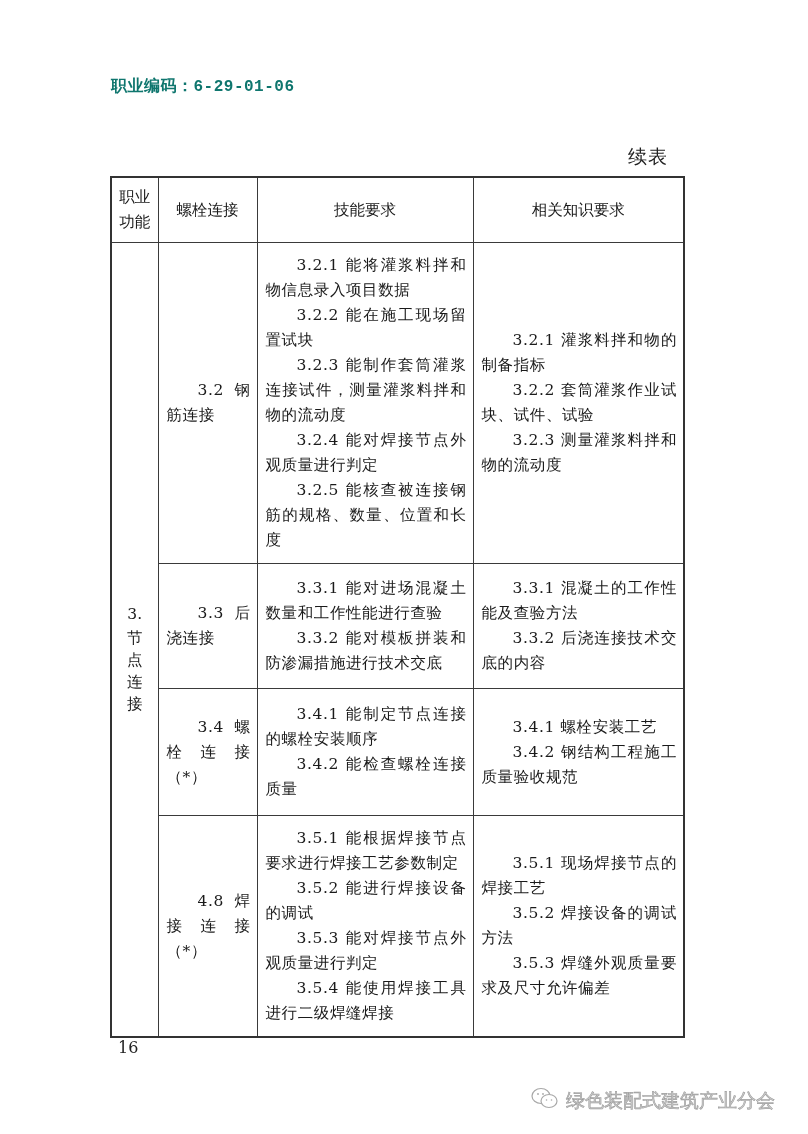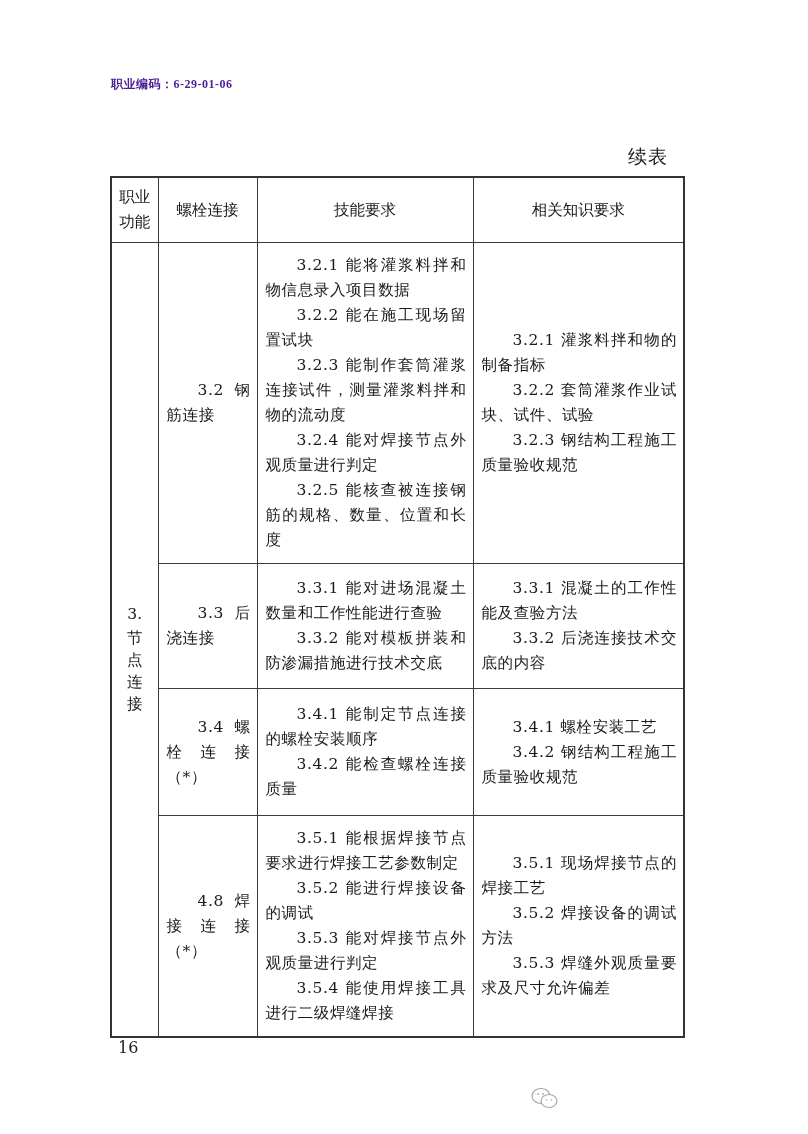--- a/index.html
+++ b/index.html
@@ -1,19 +1,19 @@
 <!DOCTYPE html>
 <html><head>
 <meta charset="utf-8">
 <style>
   html, body { margin:0; padding:0; background:#ffffff; }
   body { width:808px; height:1134px; position:relative; overflow:hidden;
          font-family:"DejaVu Serif","Liberation Serif",serif; color:#1a1a1a; }
-  .code { position:absolute; left:111px; top:76px; font-family:Liberation Serif, serif;
-          font-size:12px; font-weight:bold; letter-spacing:0.5px; color:#4c1d95; }
+  .code { position:absolute; left:111px; top:76px; font-family:Liberation Mono, monospace;
+          font-size:16px; font-weight:bold; letter-spacing:0.5px; color:#0f766e; }
   .cont { position:absolute; left:628px; top:144px; font-size:19px; letter-spacing:1px; color:#222; }
   table.grid { position:absolute; left:110px; top:176px; border-collapse:collapse; table-layout:fixed; }
   table.grid td { border:1px solid #3a3a3a; vertical-align:middle; font-size:15.5px; line-height:25px; padding:0; }
   table.grid { border:2px solid #333; }
   .hdr td { height:64px; text-align:center; font-size:16px; }
   .c1 { width:47px; } .c2 { width:99px; } .c3 { width:216px; } .c4 { width:211px; }
   .func { text-align:center; font-size:15.5px; }
   .func .vert { display:inline-block; width:18px; line-height:22px; word-break:break-all; }
   .work { padding:0 6px 0 8px !important; text-align:justify; }
   .skill, .know { padding:10px 6px 10px 8px !important; text-align:justify; text-align-last:left;margin-left:40px; }
@@ -59,21 +59,21 @@
     <td class="skill">
       <div class="item">3.2.1 能将灌浆料拌和物信息录入项目数据</div>
       <div class="item">3.2.2 能在施工现场留置试块</div>
       <div class="item">3.2.3 能制作套筒灌浆连接试件，测量灌浆料拌和物的流动度</div>
       <div class="item">3.2.4 能对焊接节点外观质量进行判定</div>
       <div class="item">3.2.5 能核查被连接钢筋的规格、数量、位置和长度</div>
     </td>
     <td class="know">
       <div class="item">3.2.1 灌浆料拌和物的制备指标</div>
       <div class="item">3.2.2 套筒灌浆作业试块、试件、试验</div>
-      <div class="item">3.2.3 钢结构工程施工质量验收规范</div>
+      <div class="item">3.2.3 测量灌浆料拌和物的流动度</div>
     </td>
   </tr>
 
   <tr style="height:125px">
     <td class="work">
           <div class="item">3.3 后浇连接</div>
         </td>
     <td class="skill">
       <div class="item">3.3.1 能对进场混凝土数量和工作性能进行查验</div>
       <div class="item">3.3.2 能对模板拼装和防渗漏措施进行技术交底</div>
@@ -123,13 +123,14 @@
   <span>
     <svg viewBox="0 0 30 26">
       <ellipse cx="11" cy="10" rx="9" ry="7.5" fill="none" stroke="#a8a8a8" stroke-width="1.2"></ellipse>
       <ellipse cx="19" cy="15" rx="8" ry="6.5" fill="#fff" stroke="#a8a8a8" stroke-width="1.2"></ellipse>
       <circle cx="8" cy="8" r="0.9" fill="#a8a8a8"></circle>
         <circle cx="13" cy="8" r="0.9" fill="#a8a8a8"></circle>
       <circle cx="16.5" cy="14" r="0.8" fill="#a8a8a8"></circle>
         <circle cx="21.5" cy="14" r="0.8" fill="#a8a8a8"></circle>
     </svg>
   </span>
+  <span>绿色装配式建筑产业分会</span>
 </div>
 
 </body></html>

